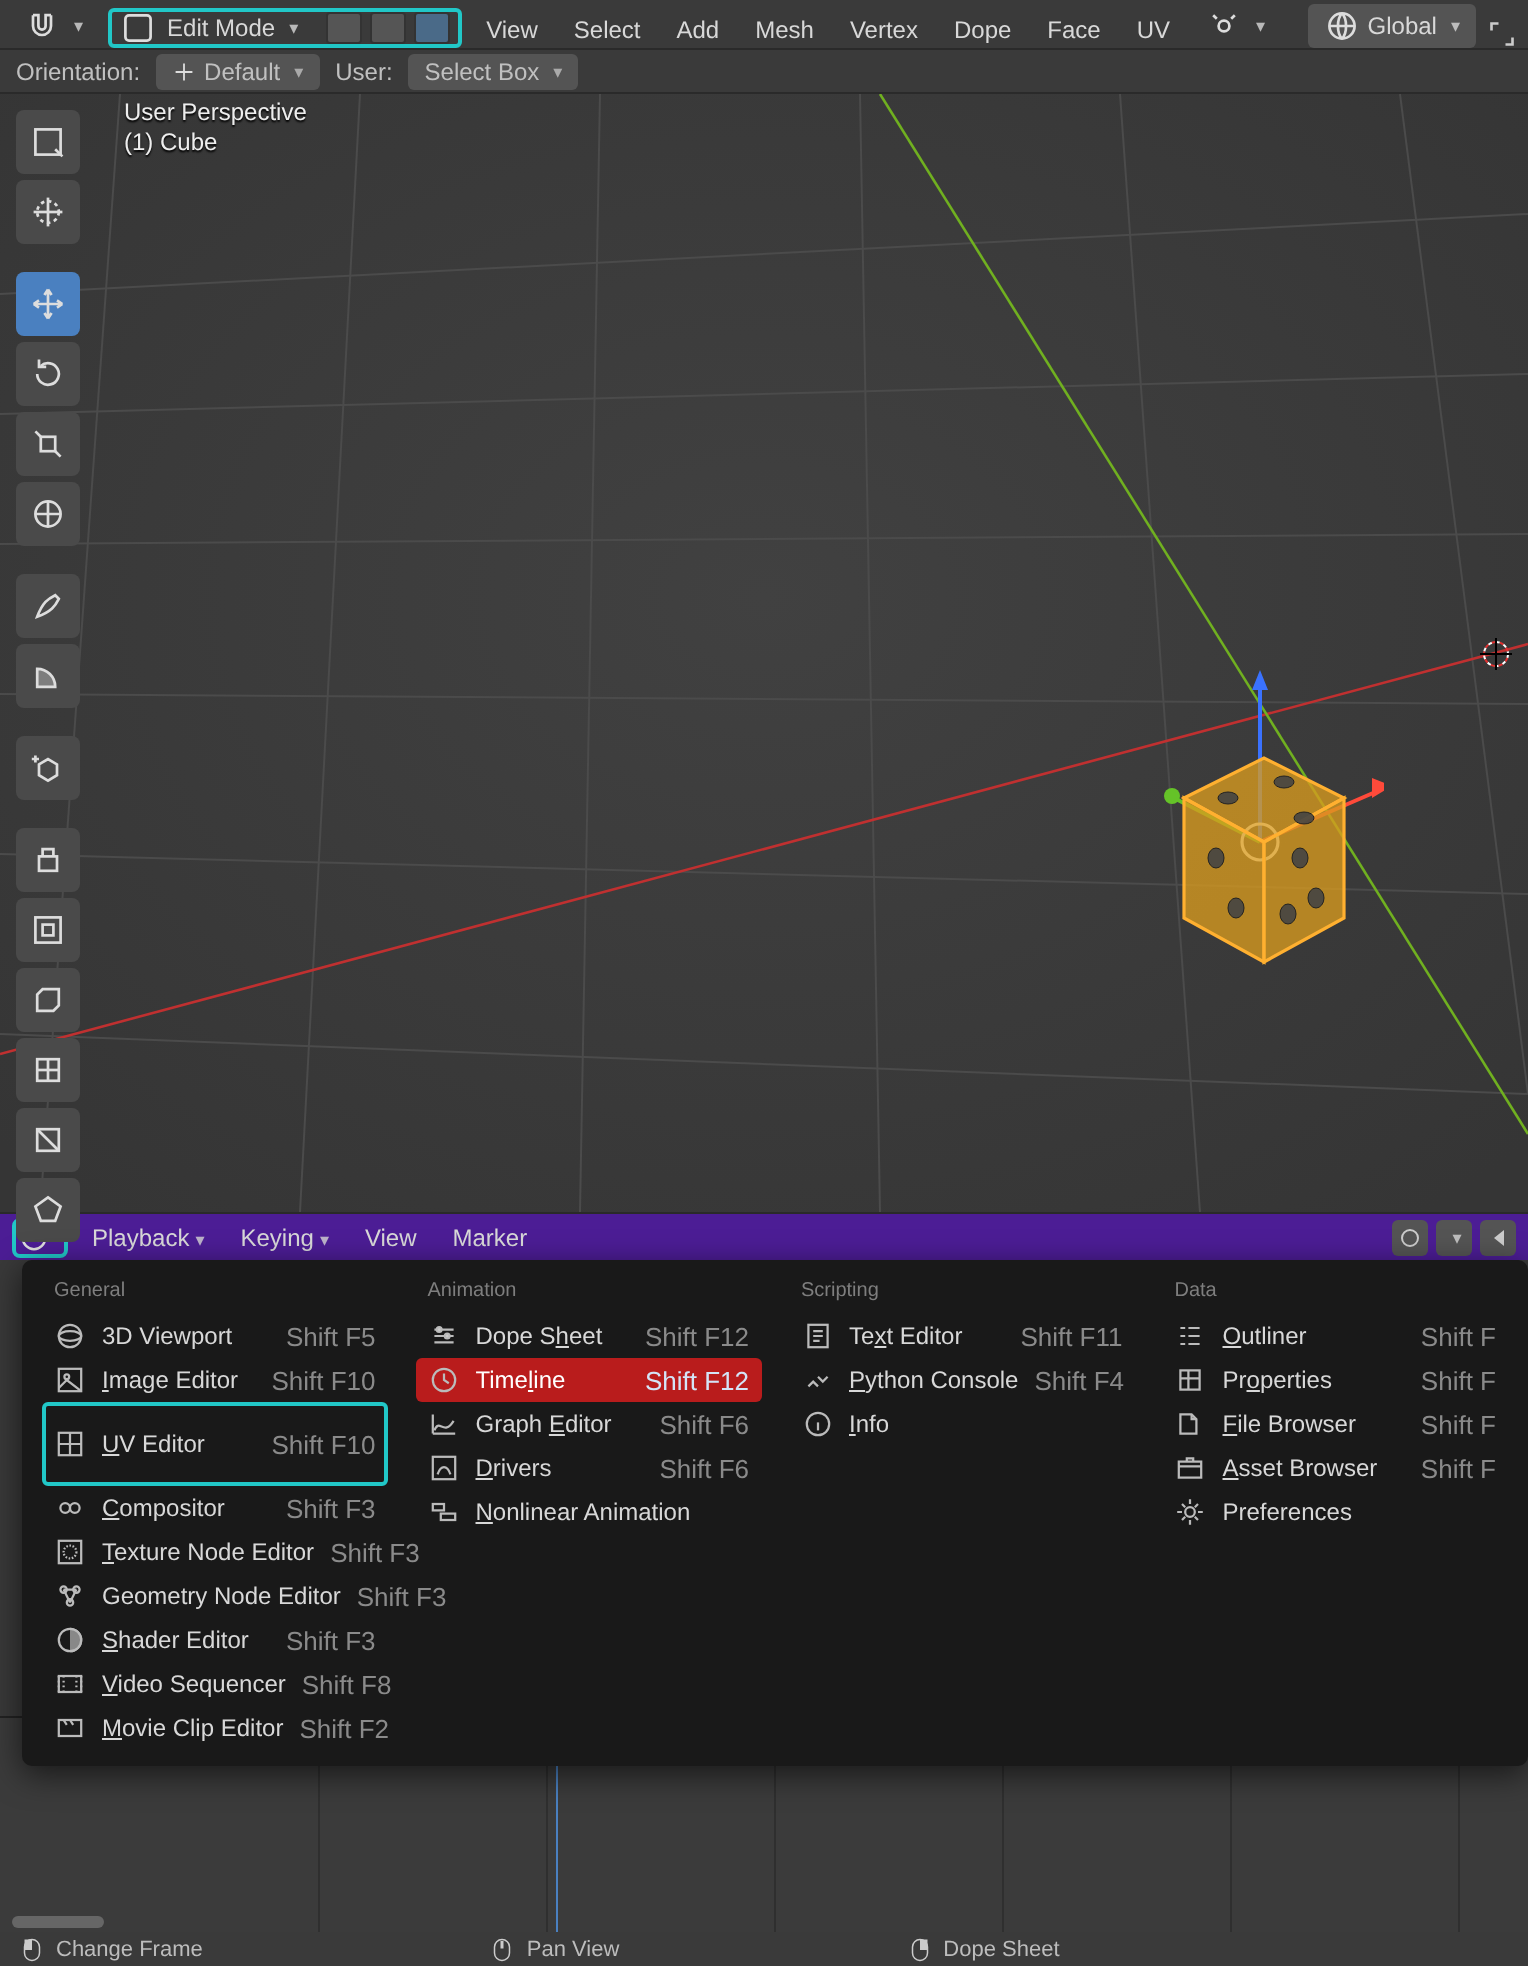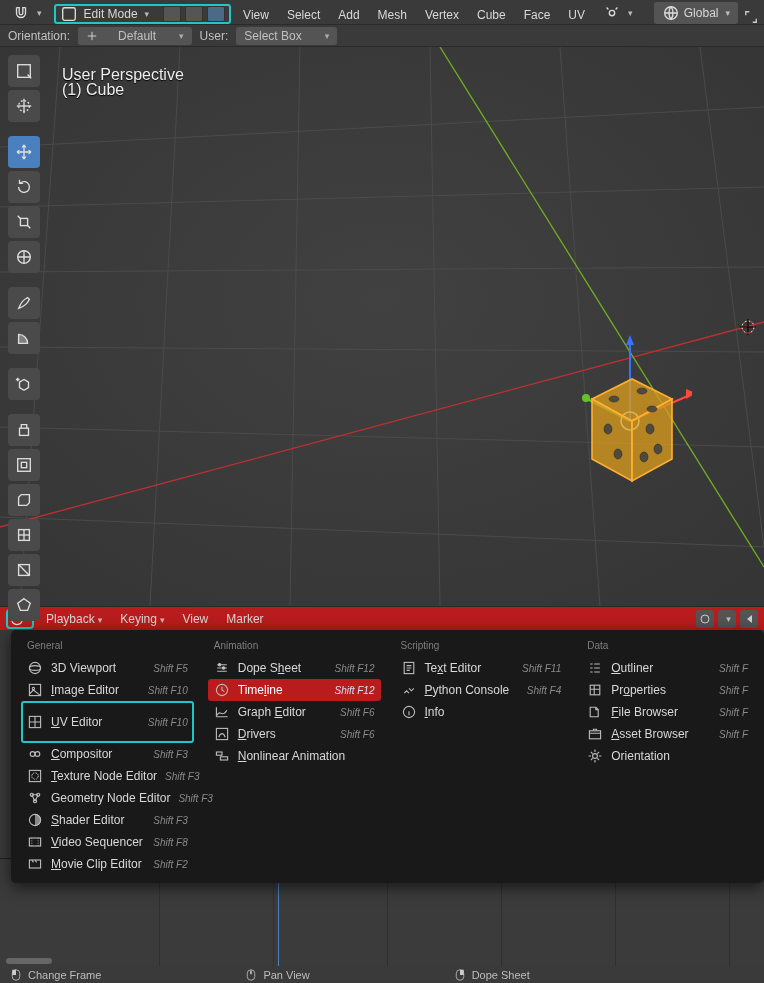--- a/index.html
+++ b/index.html
@@ -12,52 +12,52 @@
   .mode-box { border:2px solid #21c7c7; border-radius:3px; display:flex; align-items:center; padding:1px 4px; gap:4px; height:20px; }
   .select-toggle { width:18px; height:16px; background:#555; border-radius:2px; border:1px solid #333; }
   .select-toggle.active { background:#4a6a88; }
   .menu-text { padding:2px 6px; cursor:pointer; }
   .spacer { flex:1; }
   .global-btn { display:flex; align-items:center; gap:4px; padding:2px 8px; background:#545454; border-radius:3px; cursor:pointer; }
   .fs-icon { width:14px; height:14px; }
 
   
   .second-bar { height:22px; background:#3a3a3a; display:flex; align-items:center; padding:0 8px; gap:8px; border-bottom:1px solid #2a2a2a; color:#c0c0c0; }
-  .default-btn, .selectbox-btn { background:#545454; padding:2px 8px; border-radius:3px; display:flex; align-items:center; gap:20px; cursor:pointer; }
+  .default-btn, .selectbox-btn { background:#545454; padding:2px 8px; border-radius:3px; display:flex; align-items:center; gap:4px; cursor:pointer; }
 
   
   .viewport { position:absolute; left:0; top:47px; right:0; height:559px; background:#3b3b3b; overflow:hidden; }
   .grid-svg { position:absolute; inset:0; width:100%; height:100%; }
   .cube-area { position:absolute; left:572px; top:282px; width:120px; height:160px; }
-  .overlay-text { position:absolute; left:62px; top:20px; color:#eee; text-shadow:0 1px 1px #000; font-size:16px; line-height:15px; }
+  .overlay-text { position:absolute; left:62px; top:2px; color:#eee; text-shadow:0 1px 1px #000; font-size:12px; line-height:15px; }
 
   
   .toolbar { position:absolute; left:8px; top:55px; width:36px; display:flex; flex-direction:column; gap:3px; z-index:5; }
   .tool-btn { width:32px; height:32px; background:#4a4a4a; border-radius:4px; display:flex; align-items:center; justify-content:center; cursor:pointer; color:#ddd; }
   .tool-btn.active { background:#4a80c0; }
   .tool-sep { height:8px; }
   .tool-svg { width:18px; height:18px; fill:none; stroke:#ddd; stroke-width:1.5; }
 
   
-  .timeline-hdr { position:absolute; left:0; right:0; top:606px; height:24px; background:#b91c1c; display:flex; align-items:center; padding:0 6px; gap:6px; border-top:1px solid #2a2a2a; }
+  .timeline-hdr { position:absolute; left:0; right:0; top:606px; height:24px; background:#4c1d95; display:flex; align-items:center; padding:0 6px; gap:6px; border-top:1px solid #2a2a2a; }
   .editor-type-btn { width:28px; height:20px; border:2px solid #21c7c7; border-radius:4px; display:flex; align-items:center; justify-content:center; cursor:pointer; }
   .play-controls { display:flex; gap:4px; margin-left:auto; }
   .play-ctl { width:18px; height:18px; background:#545454; border-radius:3px; display:flex;align-items:center;justify-content:center; cursor:pointer; }
 
   
   .picker { position:absolute; left:11px; top:630px; width:753px; background:#191919; border-radius:5px; padding:6px 10px 8px; display:flex; gap:14px; z-index:10; box-shadow:0 4px 16px rgba(0,0,0,.6); }
   .picker-col { flex:1; min-width:0; }
   .picker-hd { color:#7e7e7e; font-size:10px; padding:4px 6px 6px; }
   .picker-item { display:flex; align-items:center; gap:8px; padding:3px 6px; border-radius:3px; cursor:pointer; white-space:nowrap; }
   .picker-item.highlight { background:#b91c1c; color:#fff; }
   .picker-item.border { border:2px solid #21c7c7; padding:11px 4px; }
   .pi-icon { width:16px; height:16px; flex-shrink:0; }
   .pi-label { flex:1; }
   .pi-label .ul { text-decoration:underline; }
-  .pi-sc { color:#8a8a8a; font-size:10px;font-style:italic; }
+  .pi-sc { color:#8a8a8a; font-size:13px; }
   .picker-item.highlight .pi-sc { color:#d4e4f7; }
 
   
   .timeline-body { position:absolute; left:0; right:0; top:858px; height:108px; background:#3b3b3b; border-top:1px solid #222; }
   .tl-grid { position:absolute; inset:0; }
   .tl-col { position:absolute; top:0; bottom:0; width:114px; border-right:1px solid #2f2f2f; }
   .tl-cursor-head { position:absolute; top:0; left:270px; width:17px; height:17px; background:#4a80c0; border-radius:3px; }
   .tl-cursor-line { position:absolute; top:0; bottom:0; left:278px; width:1px; background:#4a80c0; }
   .tl-scroll { position:absolute; left:6px; right:6px; bottom:2px; height:6px; }
   .tl-scroll-thumb { position:absolute; left:0; width:46px; height:6px; background:#666; border-radius:3px; }
@@ -86,21 +86,21 @@
     <div style="width:4px"></div>
     <div class="select-toggle"></div>
     <div class="select-toggle"></div>
     <div class="select-toggle active"></div>
   </div>
   <div class="menu-text">View</div>
   <div class="menu-text">Select</div>
   <div class="menu-text">Add</div>
   <div class="menu-text">Mesh</div>
   <div class="menu-text">Vertex</div>
-  <div class="menu-text">Cube</div>
+  <div class="menu-text">Dope</div>
   <div class="menu-text">Face</div>
   <div class="menu-text">UV</div>
   <div class="hdr-btn hdr-dd">
     <svg class="tool-svg" viewBox="0 0 20 20">
         <circle cx="10" cy="10" r="3"></circle>
         <path d="M4 4l2 2M16 4l-2 2"></path>
       </svg>
   </div>
   <div class="spacer"></div>
   <div class="global-btn hdr-dd">
@@ -499,21 +499,21 @@
           <path d="M3 9h14M8 6V4h4v2"></path>
         </svg>
         <span class="pi-label"><span class="ul">A</span>sset Browser</span>
         <span class="pi-sc">Shift F</span>
       </div>
       <div class="picker-item">
         <svg class="pi-icon" viewBox="0 0 20 20" style="fill:none;stroke:#bbb;stroke-width:1.4">
           <circle cx="10" cy="10" r="3"></circle>
           <path d="M10 2v3M10 15v3M2 10h3M15 10h3M5 5l2 2M15 15l-2-2M15 5l-2 2M5 15l2-2"></path>
         </svg>
-        <span class="pi-label">Orientation</span>
+        <span class="pi-label">Preferences</span>
         <span class="pi-sc"></span>
       </div>
     </div>
   </div>
 
 <div class="timeline-body">
   <div class="tl-grid">
     <div class="tl-col" style="left:46px"></div>
       <div class="tl-col" style="left:160px"></div>
     <div class="tl-col" style="left:274px"></div>

